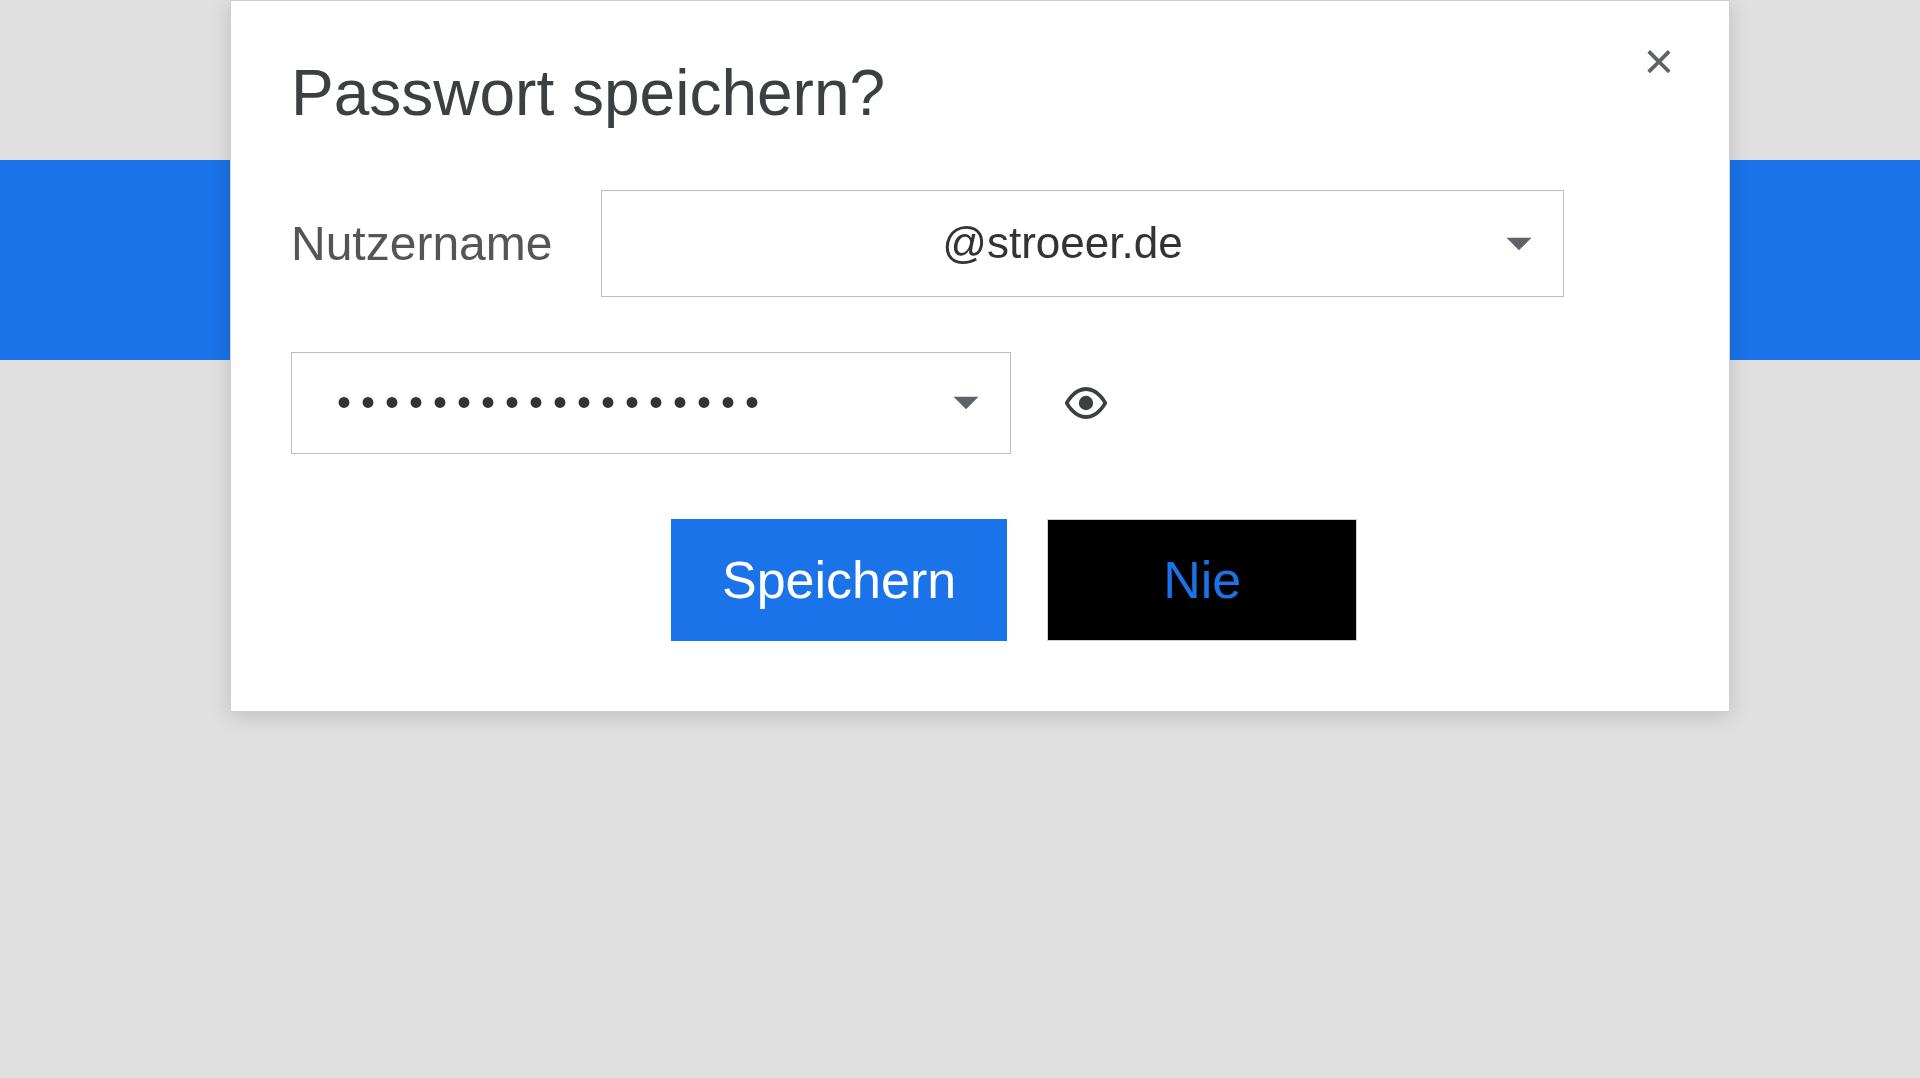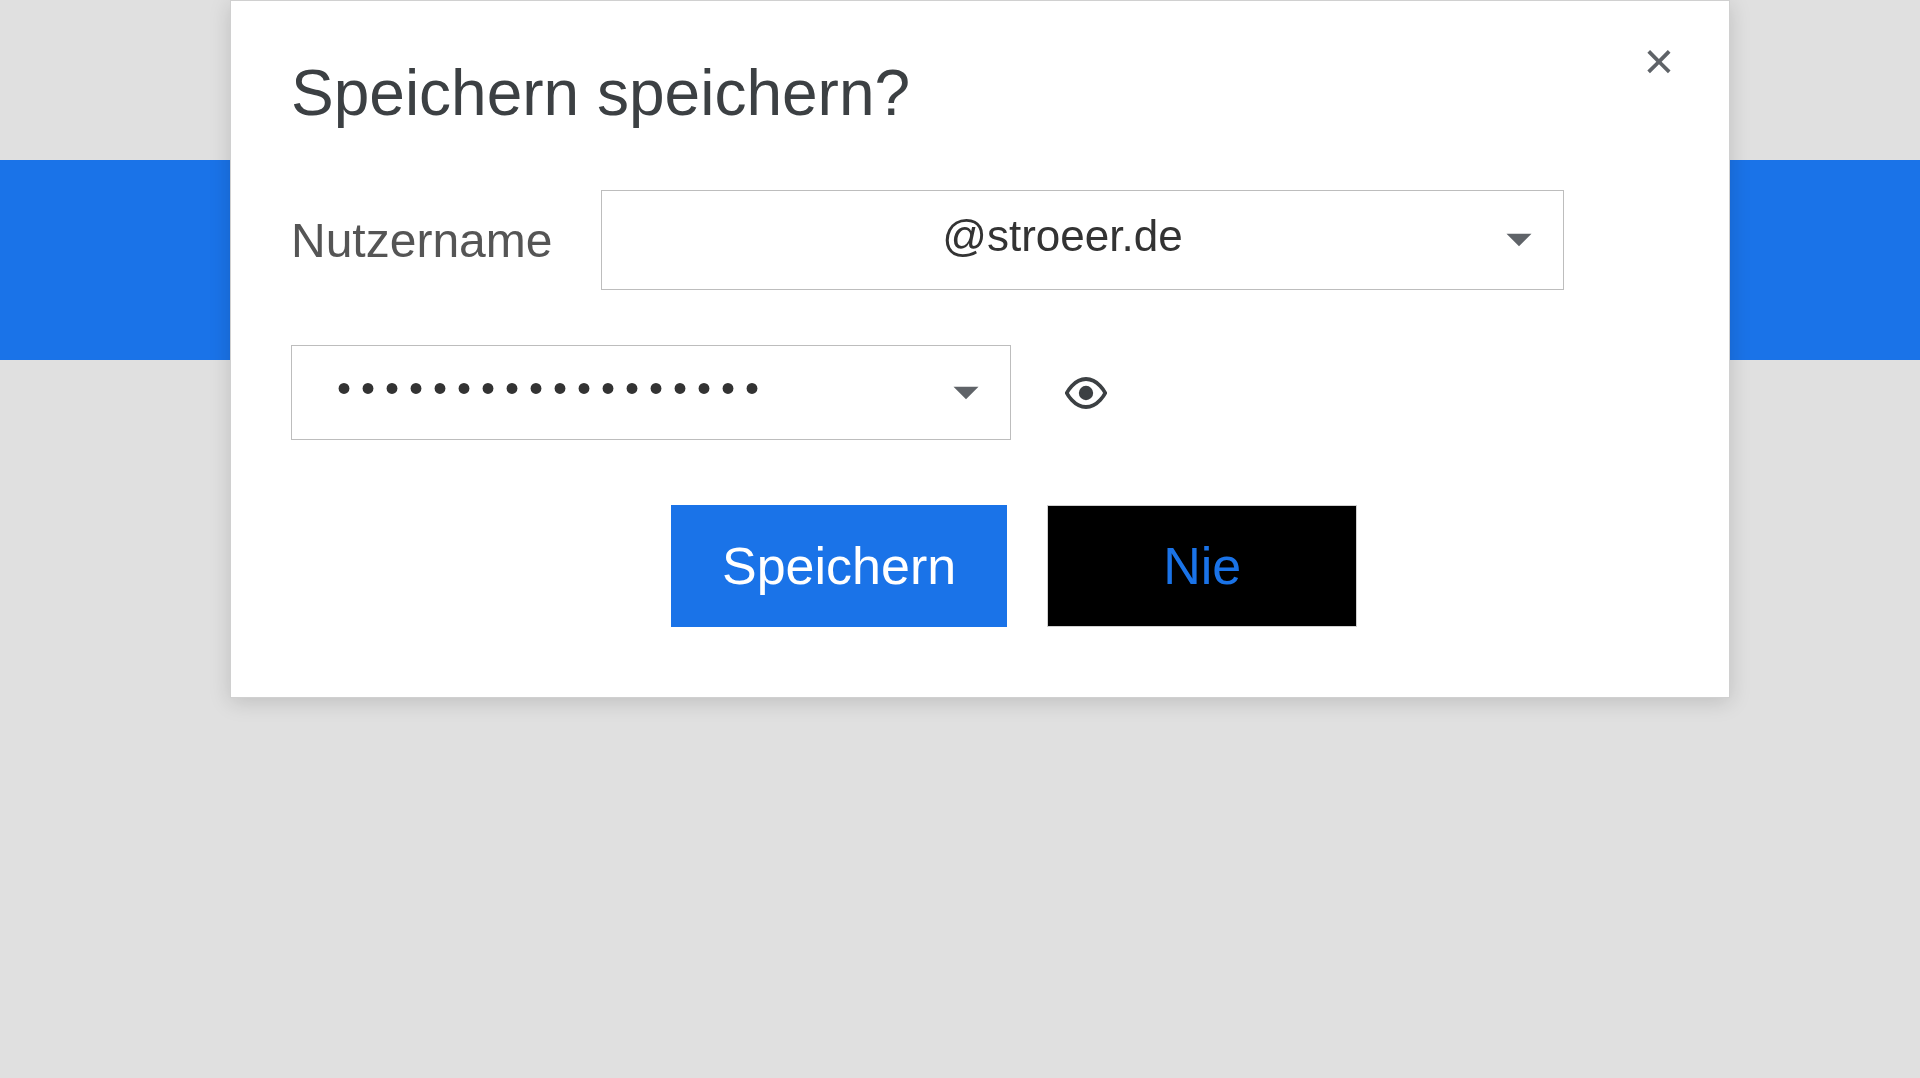--- a/index.html
+++ b/index.html
@@ -63,21 +63,21 @@
       flex-shrink: 0;
     }
     .field-input-wrapper {
       flex: 1;
       position: relative;
       display: flex;
     }
     .field-input {
       flex: 1;
       border: 1px solid #bdbdbd;
-      padding: 20px 70px 28px 30px;
+      padding: 27px 70px 28px 30px;
       font-size: 44px;
       color: #333;
       background: #fff;
       text-align: center;
       font-family: inherit;
       width: 100%;
     }
     .password-input {
       letter-spacing: 10px;
       font-size: 40px;
@@ -141,21 +141,21 @@
 <body>
 
 <div class="blue-bar"></div>
 
 <div class="dialog">
 
   <div class="close-button">
     <span>×</span>
   </div>
 
-  <h2 class="dialog-title">Speichern speichern?</h2>
+  <h2 class="dialog-title">Passwort speichern?</h2>
 
   <div class="field-row">
     <div class="field-label">Nutzername</div>
     <div class="field-input-wrapper">
       <input type="text" class="field-input" value="@stroeer.de" style="">
       <span class="dropdown-icon">
         <svg viewBox="0 0 24 14" fill="currentColor">
             <path d="M2 2 L12 12 L22 2 Z"></path>
           </svg>
       </span>

